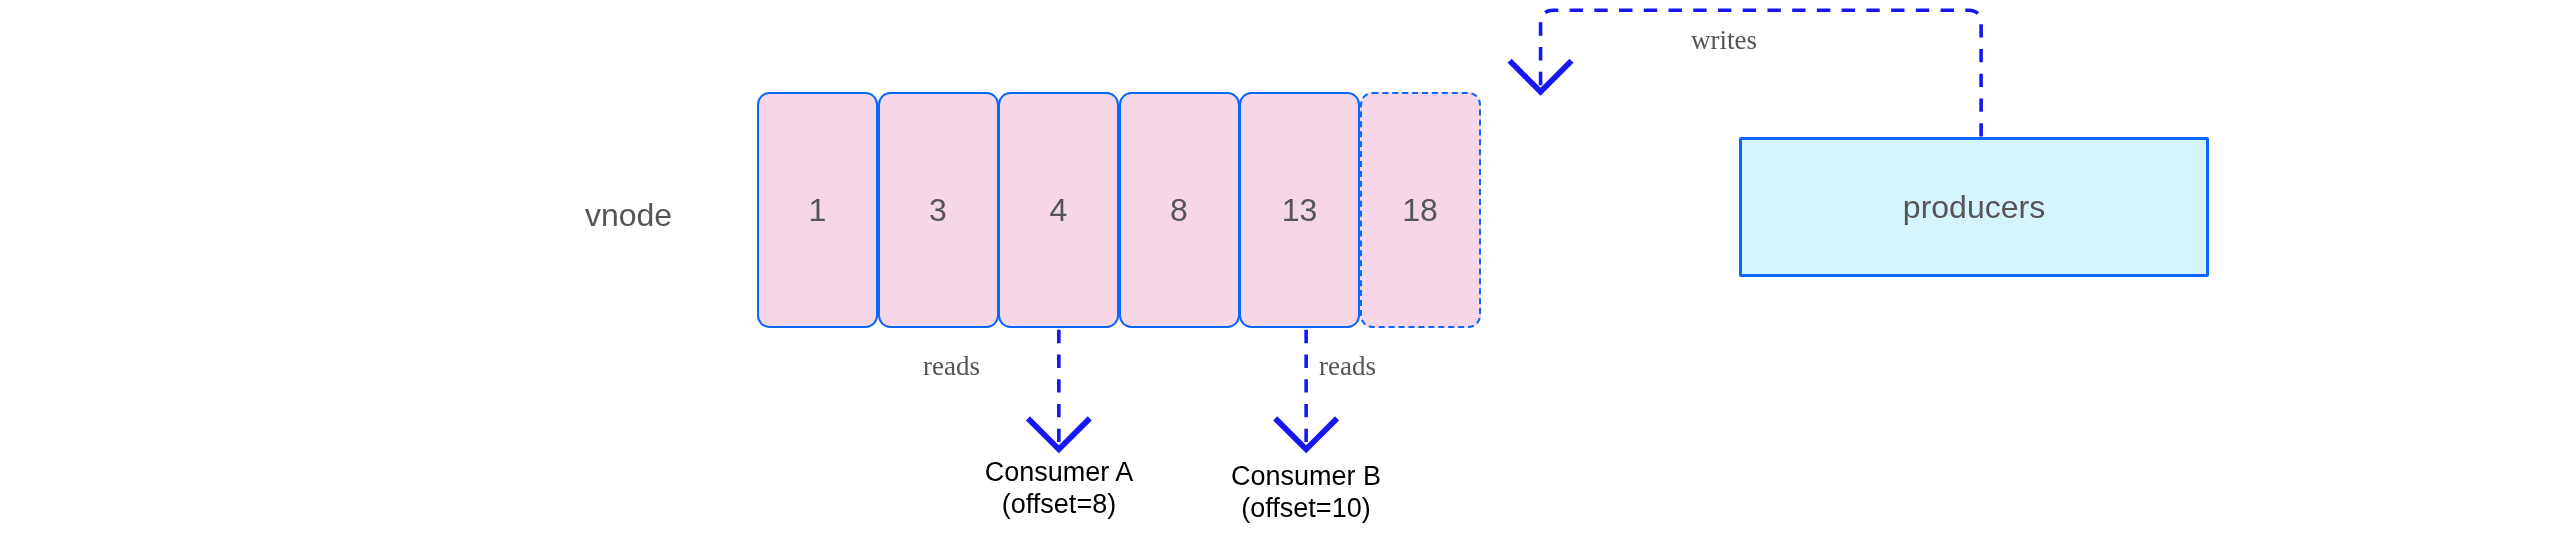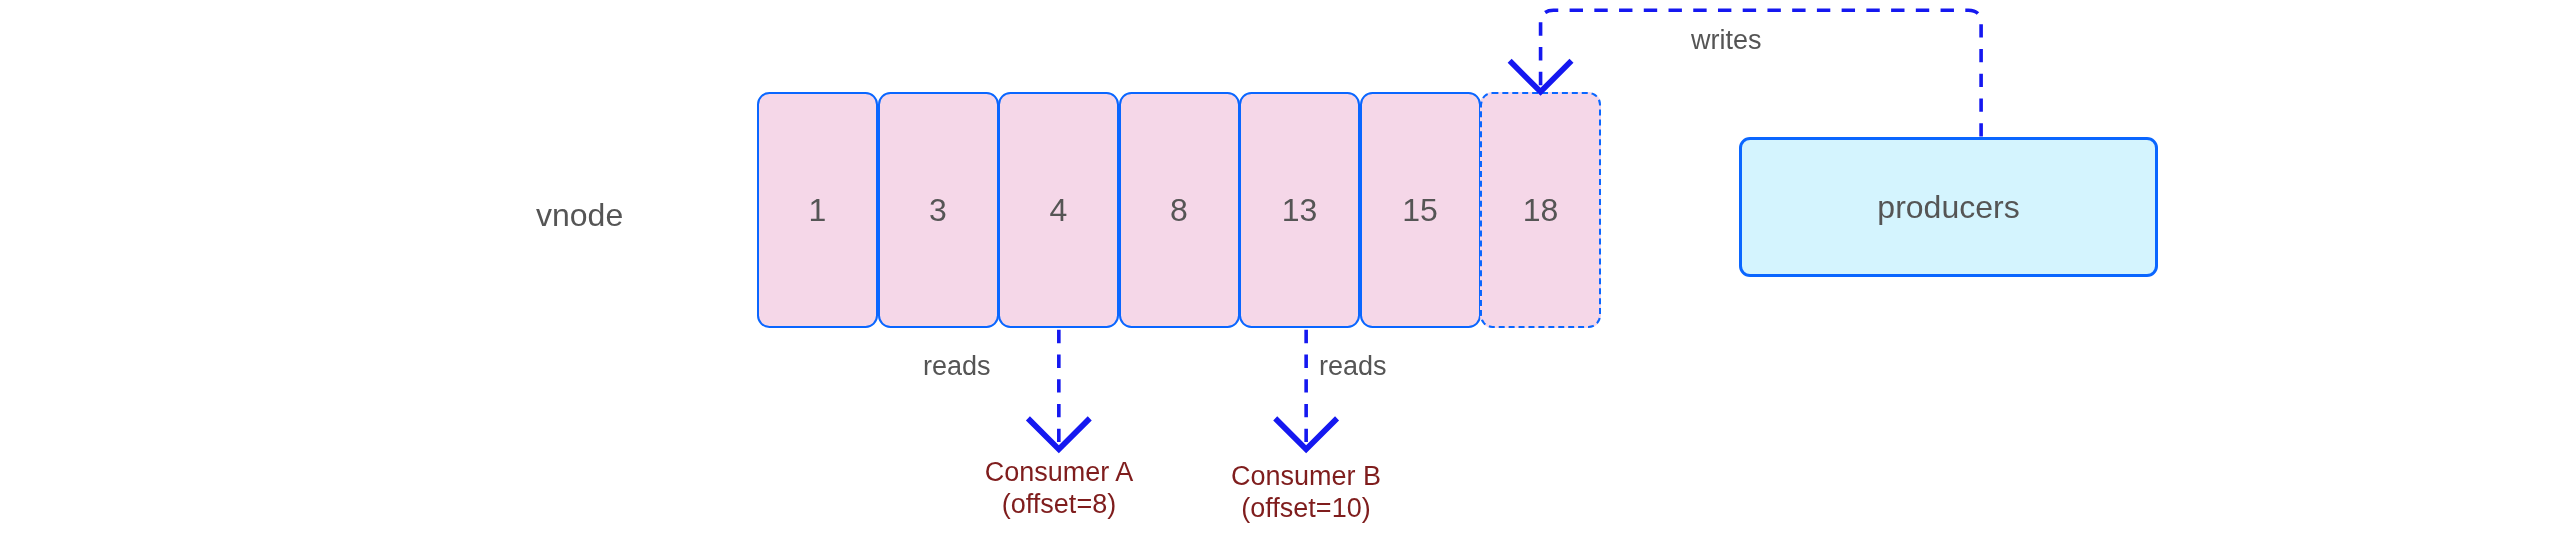--- a/index.html
+++ b/index.html
@@ -26,21 +26,21 @@
     height: 558px;
     pointer-events: none;
   }
 
   
   #vnode-label {
     position: absolute;
     left: 536px;
     top: 197px;
     width: 185px;
-    text-align: left;
+    text-align: center;
     font-size: 32px;
     line-height: 37px;
     color: #555555;
     white-space: nowrap;
   }
 
   
   #cell-row {
     position: absolute;
     left: 757px;
@@ -69,50 +69,51 @@
     border-width: 2.6px;
     align-items: center;
   }
 
   
   #producers-box {
     position: absolute;
     box-sizing: border-box;
     left: 1739px;
     top: 137px;
-    width: 419px;
+    width: 470px;
     height: 140px;
     background: #d4f4fe;
     border: 3.1px solid #0a66ff;
-    border-radius: 11px;
+    border-radius: 2px;
     display: flex;
     align-items: center;
     justify-content: center;
     font-size: 32px;
     color: #555555;
   }
 
   
   .edge-label {
     position: absolute;
     font-size: 27px;
     line-height: 31px;
     color: #555555;
     white-space: nowrap;
+    font-family: Liberation Serif, serif;
   }
   #writes-label { left: 1691px; top: 25px; }
   #reads-a-label { left: 923px; top: 351px; }
   #reads-b-label { left: 1319px; top: 351px; }
 
   
   .consumer-caption {
     position: absolute;
     font-size: 27px;
     line-height: 32px;
-    color: #7f1d1d;
+    color: #000000;
     text-align: center;
     white-space: nowrap;
     transform: translateX(-50%);
   }
   #consumer-a-caption { left: 1059px; top: 456px; }
   #consumer-b-caption { left: 1306px; top: 460px; }
 </style>
 </head>
 <body>
 
@@ -128,23 +129,20 @@
       <span>3</span>
     </div>
     <div class="cell">
       <span>4</span>
     </div>
     <div class="cell">
       <span>8</span>
     </div>
     <div class="cell">
       <span>13</span>
-    </div>
-    <div class="cell">
-      <span>15</span>
     </div>
     <div class="cell pending">
       <span>18</span>
     </div>
   </div>
 
   <div id="producers-box">
     <span>producers</span>
   </div>
 

